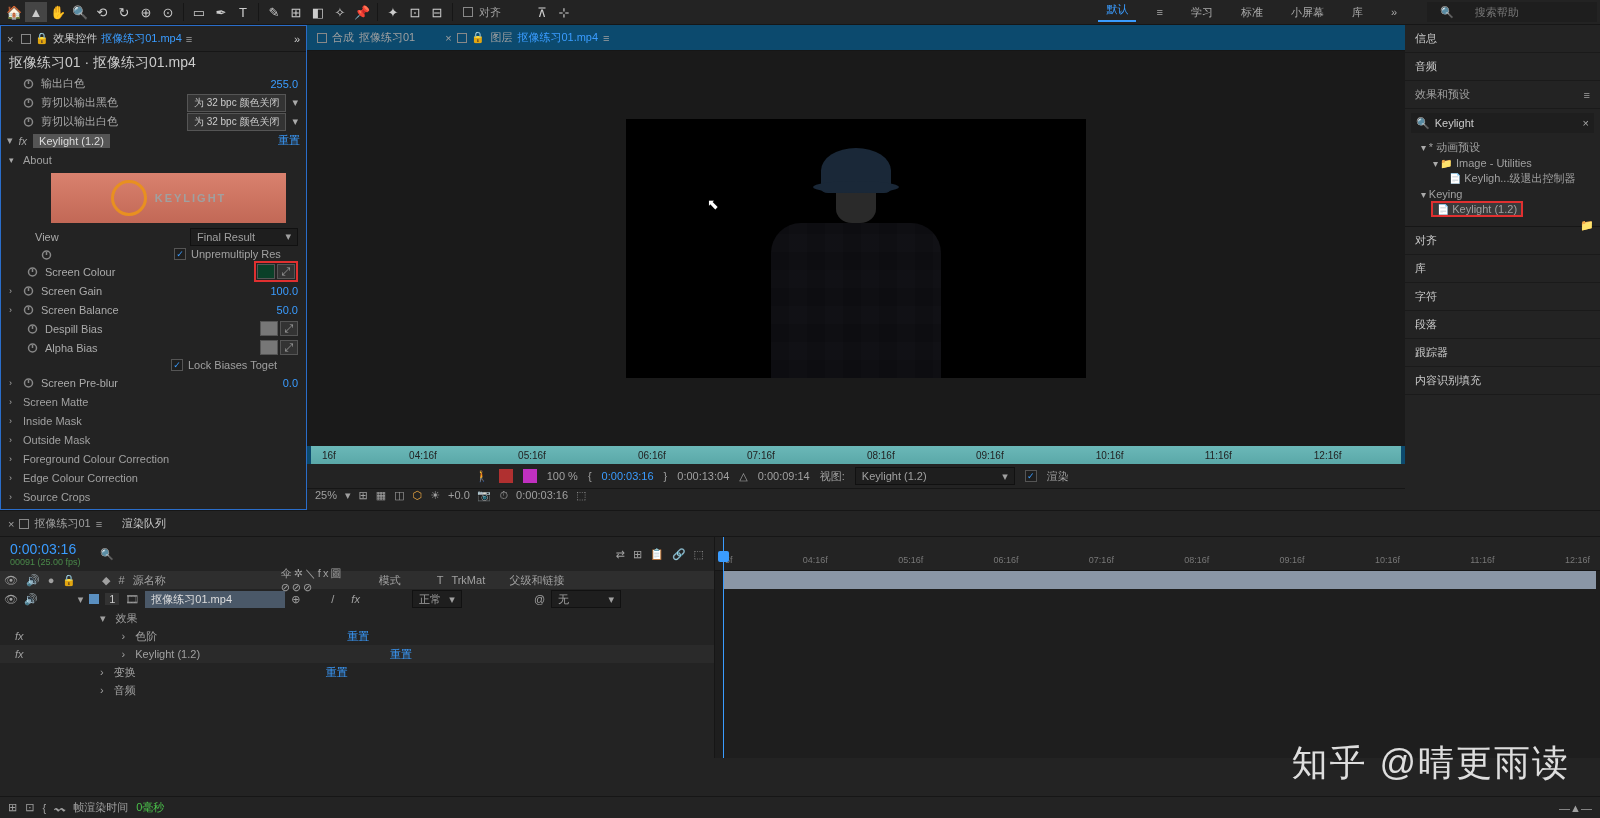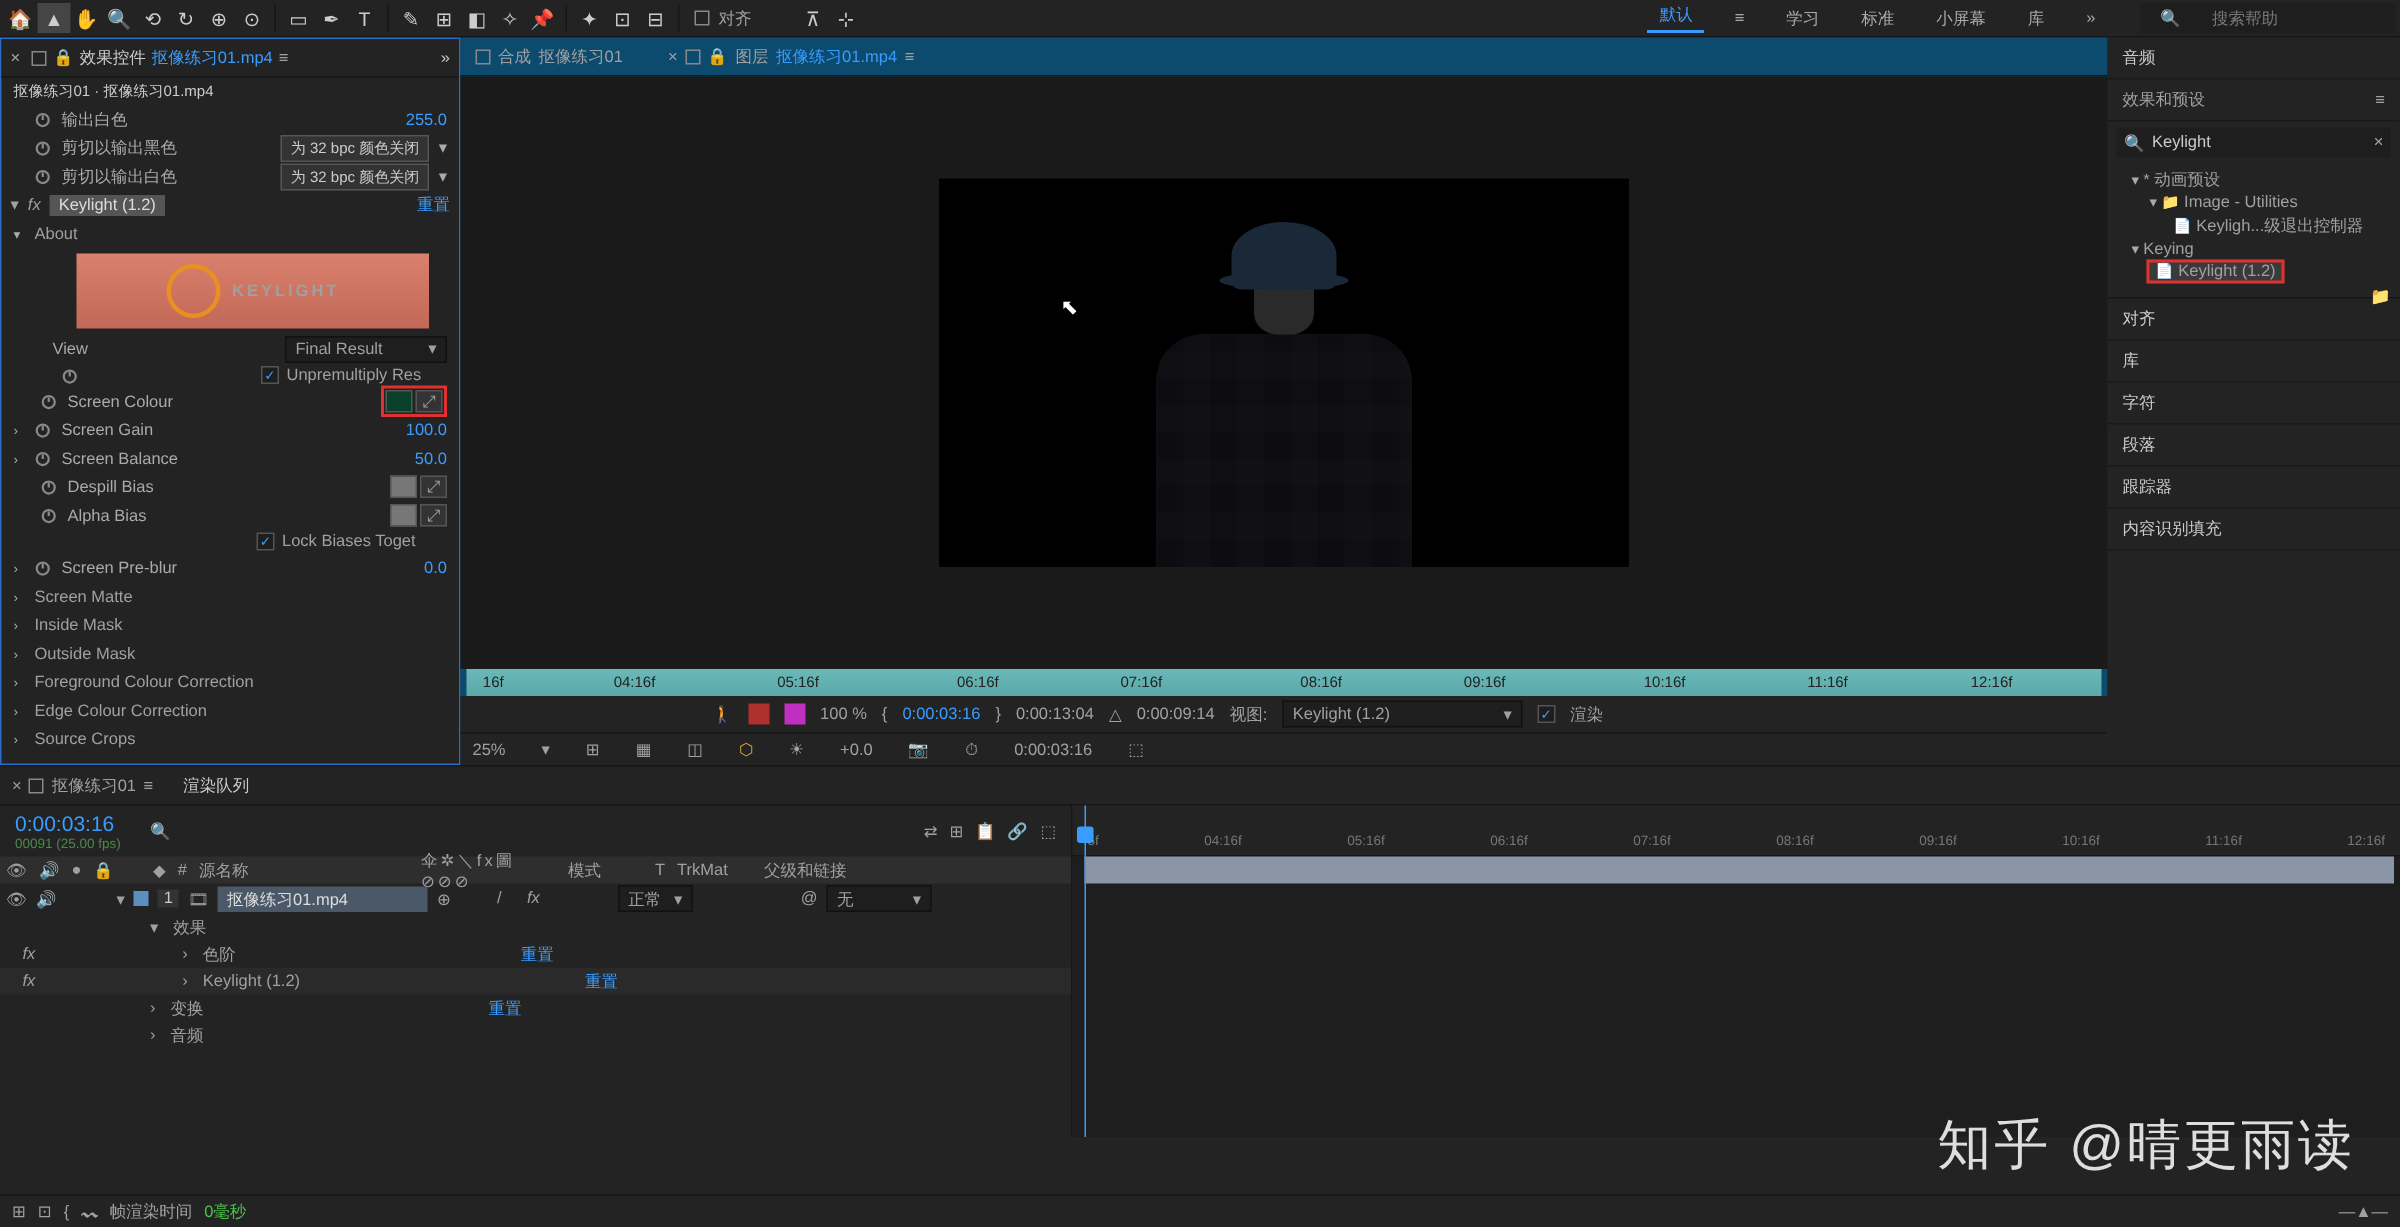--- a/index.html
+++ b/index.html
@@ -12,21 +12,21 @@
 .workspaces span{padding:0 8px;color:#aaa}
 .workspaces span.active{color:#3a9cff;border-bottom:2px solid #3a9cff;padding-bottom:3px}
 .search-box{display:flex;align-items:center;background:#1e1e1e;height:20px;width:170px;margin-left:10px;padding:0 5px;gap:5px}
 .main-area{display:flex;height:485px}
 .effects-panel{width:307px;background:#232323;border:1px solid #2a6dc9;display:flex;flex-direction:column}
 .panel-tab{height:26px;display:flex;align-items:center;padding:0 6px;gap:4px;background:#232323;border-bottom:1px solid #161616}
 .panel-tab .close-x{color:#aaa;margin-right:4px}
 .panel-tab .tabtext{color:#ccc}
 .panel-tab .filename{color:#3a9cff}
 .panel-tab .chevrons{margin-left:auto;color:#ccc}
-.panel-sub{padding:2px 8px;color:#ccc;font-size:10px}
+.panel-sub{padding:2px 8px;color:#ccc;font-size:14px}
 .prop-row{display:flex;align-items:center;height:19px;padding:0 8px;gap:6px}
 .prop-row .caret{width:8px;color:#aaa;font-size:9px}
 .prop-row .stopwatch{width:12px;height:12px}
 .prop-row .label{flex:0 0 120px;color:#aaa}
 .prop-row .value{color:#3a9cff;margin-left:auto}
 .prop-row .btn32{background:#333;border:1px solid #555;padding:1px 6px;color:#ccc;font-size:10px}
 .fx-header{display:flex;align-items:center;padding:2px 6px;gap:6px}
 .fx-header .fxname{background:#555;color:#ddd;padding:1px 6px}
 .fx-header .reset{color:#3a9cff;margin-left:auto}
 .kl-logo{margin:4px 20px 4px 50px;height:50px;background:linear-gradient(#d9816e,#c26856);display:flex;align-items:center;justify-content:center;color:#fff;font-size:18px;font-weight:bold;letter-spacing:2px}
@@ -47,21 +47,21 @@
 .person{width:180px;height:250px;position:relative}
 .person .hat{width:70px;height:45px;background:#1a2838;border-radius:50% 50% 10% 10%;margin:20px auto 0;position:relative}
 .person .hat::after{content:"";position:absolute;bottom:0;left:-8px;width:86px;height:12px;background:#1a2838;border-radius:50%}
 .person .face{width:40px;height:35px;background:#2a2a2a;margin:-5px auto 0;border-radius:0 0 40% 40%}
 .person .shirt{width:170px;height:155px;background:repeating-linear-gradient(0deg,#3a3a42 0 18px,#42424a 18px 36px),repeating-linear-gradient(90deg,#3a3a42 0 18px,#42424a 18px 36px);background-blend-mode:multiply;margin:0 auto;border-radius:30px 30px 0 0}
 .cursor{position:absolute;top:145px;left:400px;font-size:14px;color:#fff}
 .time-ruler{height:18px;background:linear-gradient(#6bb8b8,#5aa8a8);position:relative;display:flex;align-items:center;margin:0 4px}
 .time-ruler .tick{position:absolute;font-size:10px;color:#222}
 .viewer-controls{height:24px;background:#232323;display:flex;align-items:center;padding:0 8px;gap:10px;font-size:10px;color:#aaa}
 .viewer-controls .tc{color:#3a9cff}
-.viewer-status{height:22px;background:#232323;display:flex;align-items:center;padding:0 8px;gap:24px;font-size:10px;border-top:1px solid #161616}
+.viewer-status{height:22px;background:#232323;display:flex;align-items:flex-start;padding:0 8px;gap:8px;font-size:10px;border-top:1px solid #161616}
 .right-panels{width:195px;background:#232323;display:flex;flex-direction:column}
 .rp-item{height:28px;display:flex;align-items:center;padding:0 10px;color:#ccc;border-bottom:1px solid #1a1a1a}
 .rp-search{margin:4px 6px;background:#1e1e1e;height:20px;display:flex;align-items:center;padding:0 5px;gap:5px}
 .rp-search .mag{color:#3a9cff}
 .rp-search input{background:transparent;border:none;color:#ccc;flex:1;outline:none}
 .rp-search .x{color:#aaa}
 .rp-tree{padding:2px 6px}
 .rp-tree .node{padding:1px 0 1px 10px;font-size:10px;color:#aaa}
 .rp-tree .node.hl{border:2px solid #e03030;background:#3a3a3a;color:#ddd;display:inline-block;padding:0 4px;margin-left:20px}
 .timeline-area{height:248px;background:#232323;border-top:1px solid #161616;display:flex;flex-direction:column}
@@ -379,20 +379,21 @@
       <span>☀</span>
       <span class="tc">+0.0</span>
       <span>📷</span>
       <span>⏱</span>
       <span class="tc">0:00:03:16</span>
       <span>⬚</span>
     </div>
   </div>
 
   <div class="right-panels">
+    <div class="rp-item">信息</div>
     <div class="rp-item">音频</div>
     <div class="rp-item" style="justify-content:space-between">
       <span>效果和预设</span>
         <span>≡</span>
     </div>
     <div class="rp-search">
       <span class="mag">🔍</span>
       <input value="Keylight" style="">
       <span class="x">×</span>
     </div>

